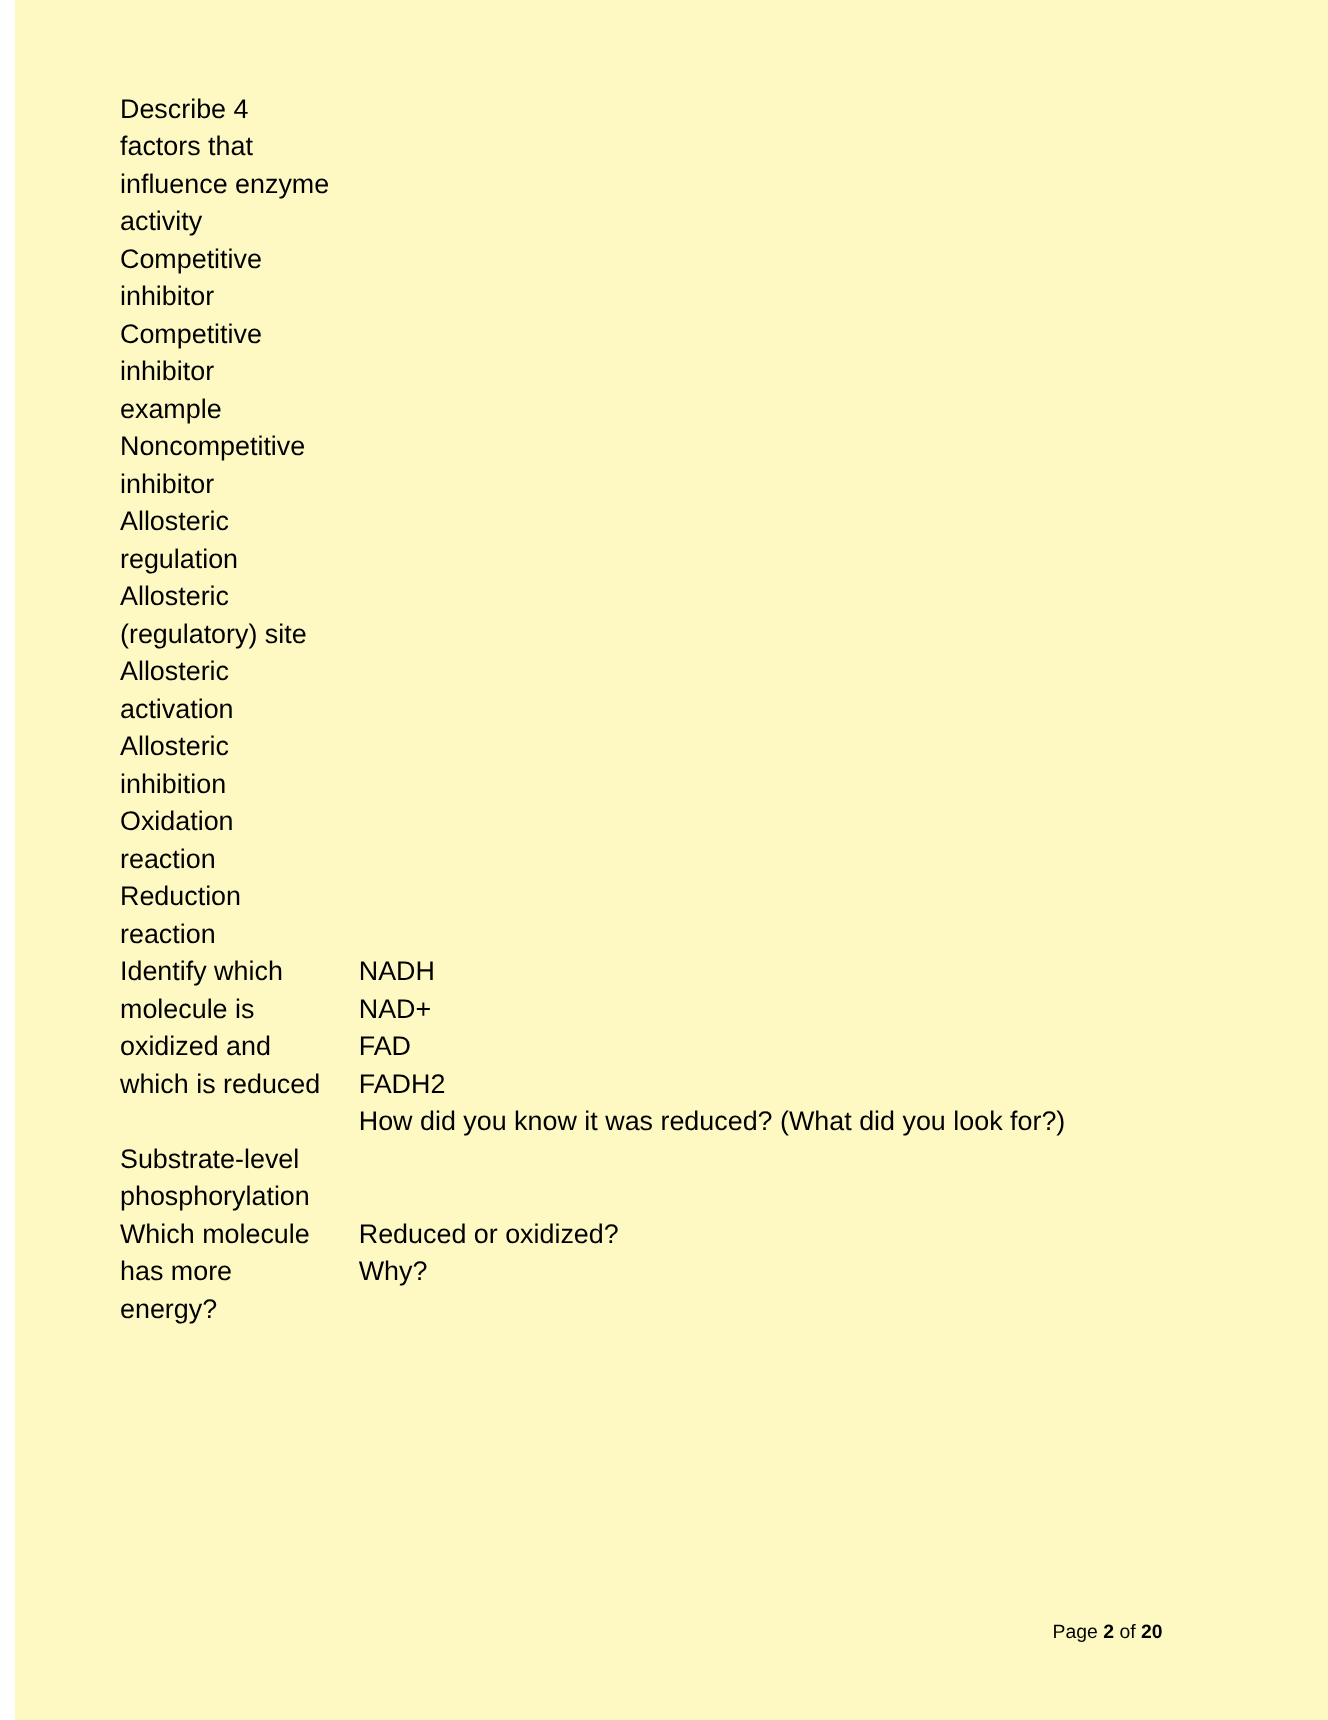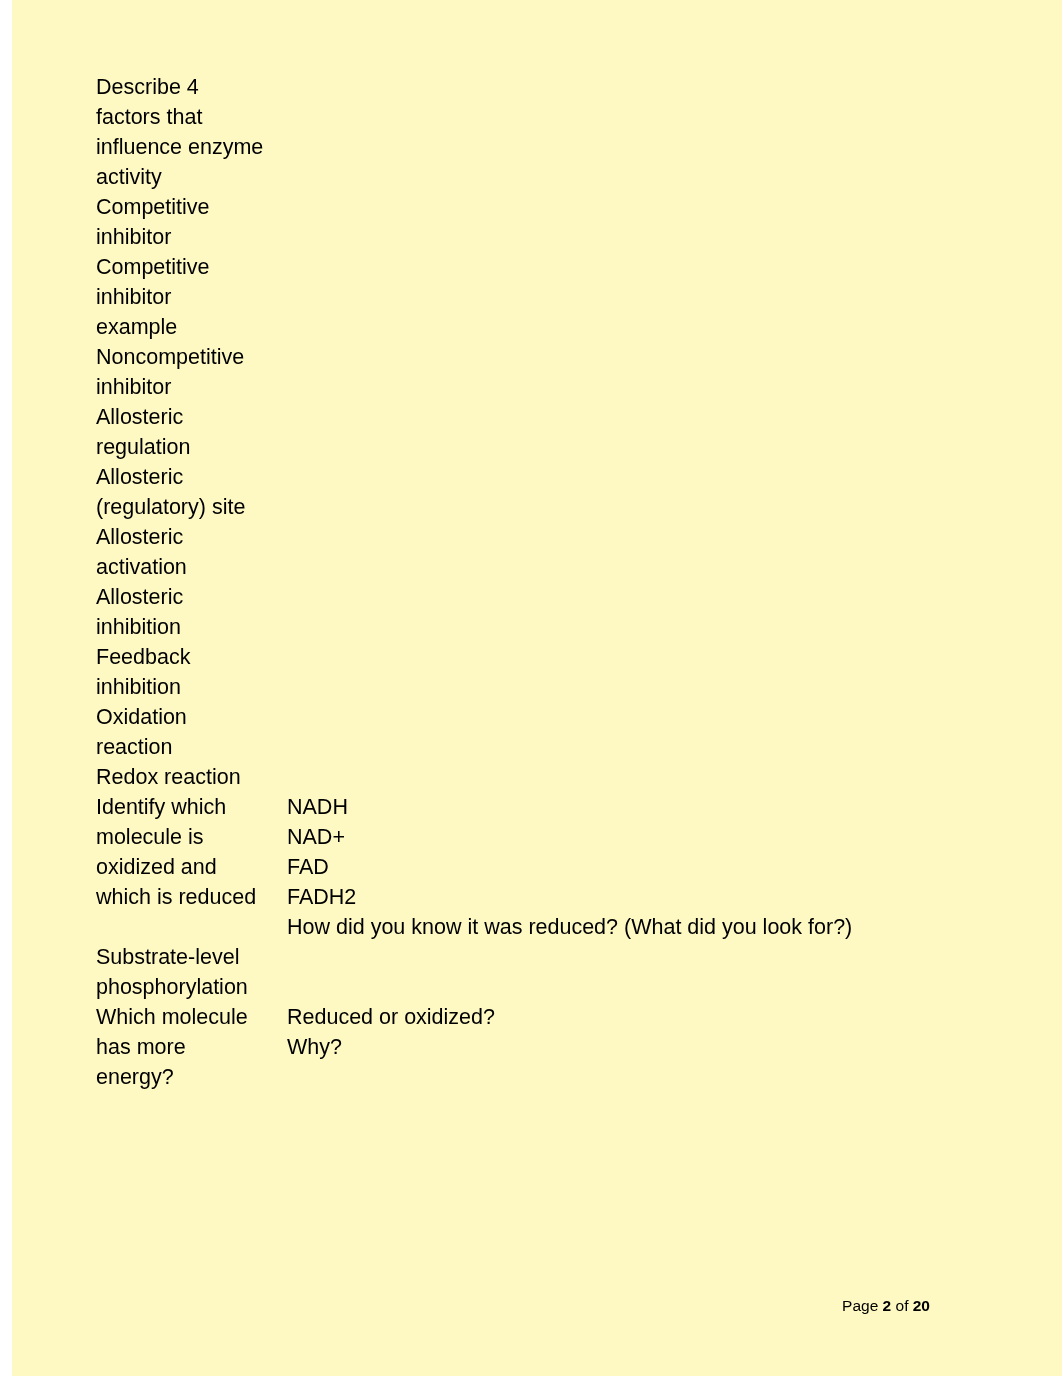--- a/index.html
+++ b/index.html
@@ -129,35 +129,29 @@
         </tr>
         <tr>
           <td class="col-term cell-lines">
             <div>Allosteric</div>
             <div>inhibition</div>
           </td>
           <td class="col-answer cell-lines"></td>
         </tr>
         <tr>
           <td class="col-term cell-lines">
-            <div>Feedback</div>
-            <div>inhibition</div>
-          </td>
-          <td class="col-answer cell-lines"></td>
-        </tr>
-        <tr>
-          <td class="col-term cell-lines">
             <div>Oxidation</div>
             <div>reaction</div>
           </td>
           <td class="col-answer cell-lines"></td>
         </tr>
         <tr>
           <td class="col-term cell-lines">
-            <div>Redox reaction</div>
+            <div>Reduction</div>
+            <div>reaction</div>
           </td>
           <td class="col-answer cell-lines"></td>
         </tr>
         <tr>
           <td class="col-term cell-lines">
             <div>Identify which</div>
             <div>molecule is</div>
             <div>oxidized and</div>
             <div>which is reduced</div>
           </td>

